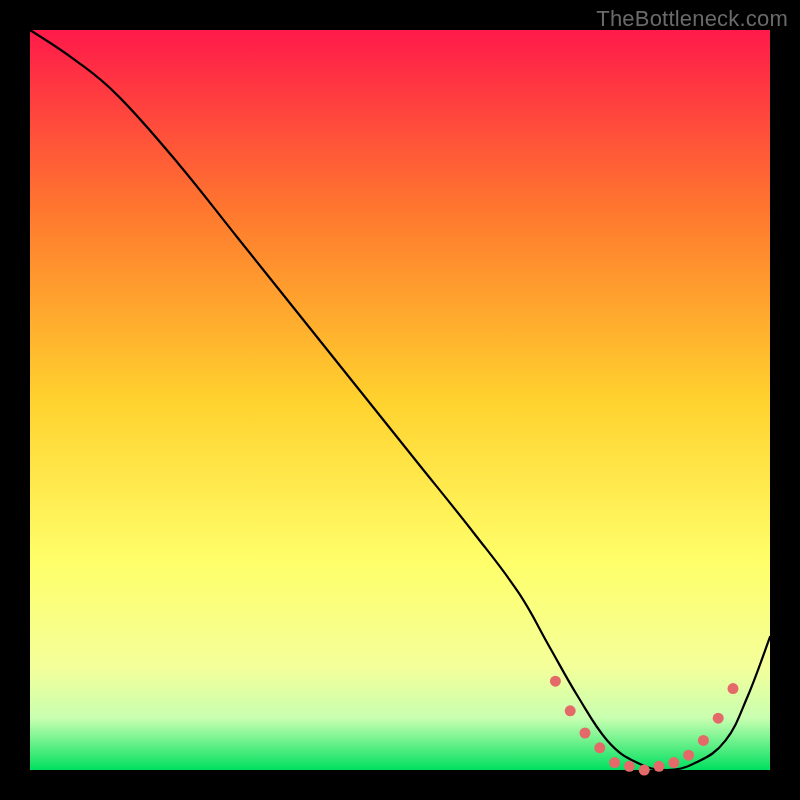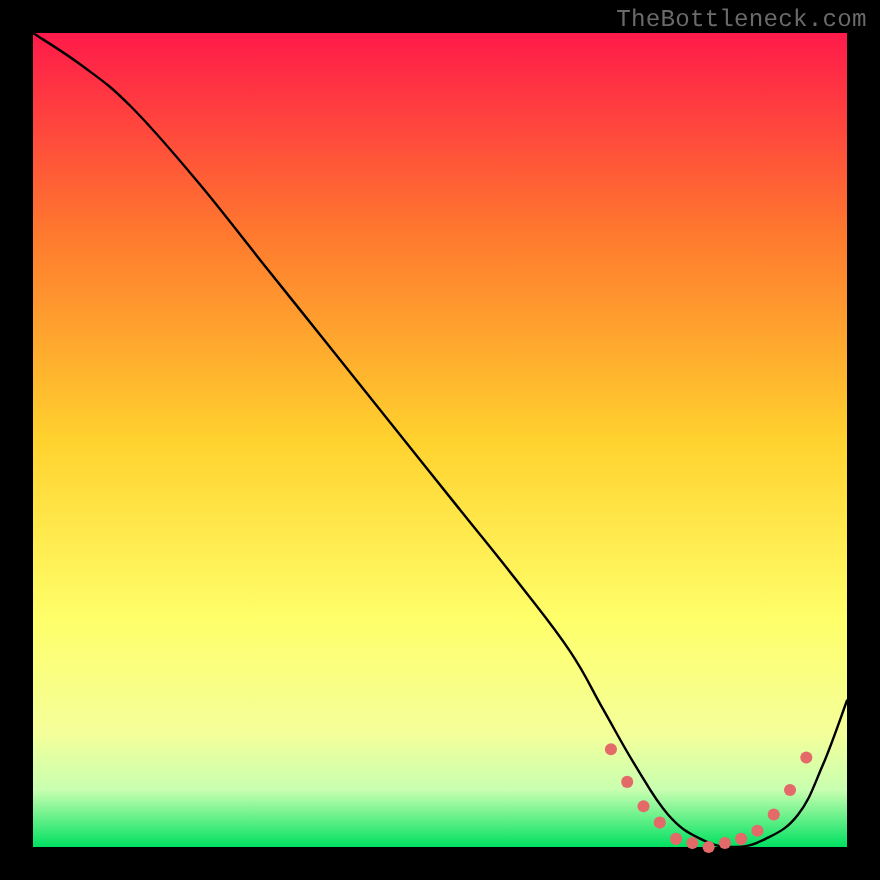--- a/index.html
+++ b/index.html
@@ -9,21 +9,20 @@
     height: 800px;
     background: #000;
     overflow: hidden;
     font-family: Arial, Helvetica, sans-serif;
   }
   .frame {
     position: relative;
     width: 800px;
     height: 704px;
     background: #000;
-    font-family: Liberation Mono, monospace;
   }
   .watermark {
     position: absolute;
     top: 6px;
     right: 12px;
     color: #6a6a6a;
     font-size: 22px;
     font-weight: 500;
     letter-spacing: 0.2px;
     z-index: 10;

